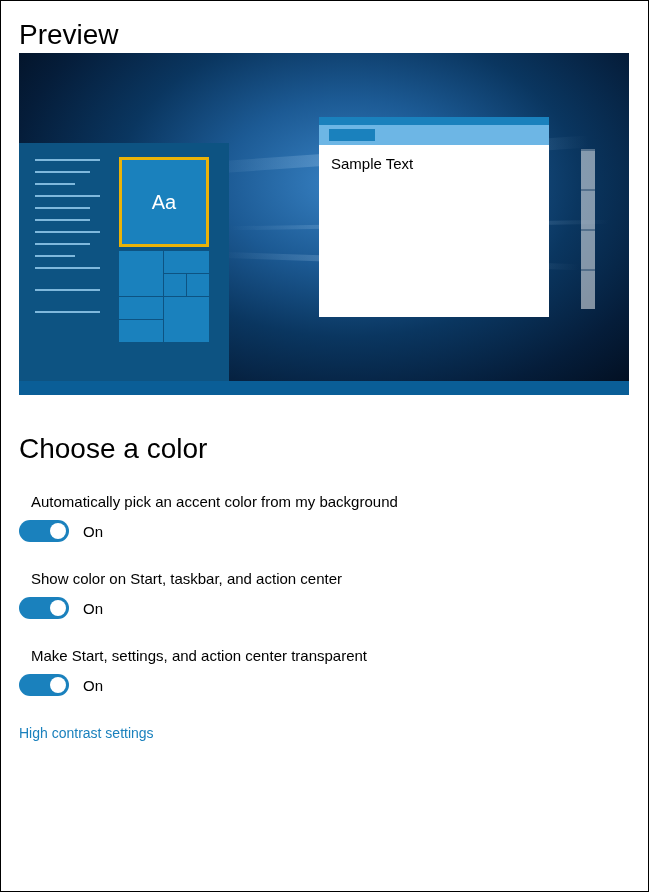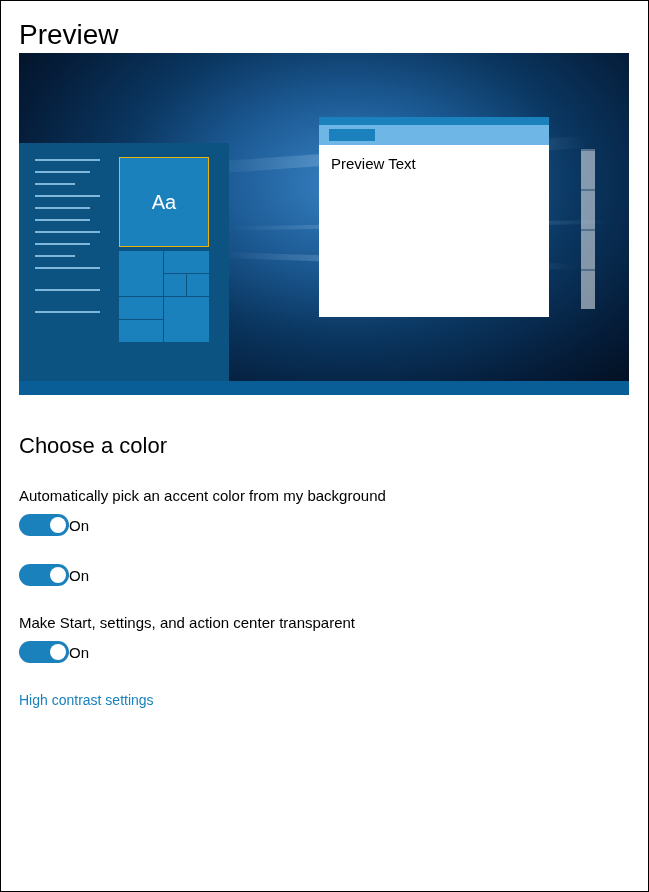--- a/index.html
+++ b/index.html
@@ -15,21 +15,21 @@
       border: 1px solid #000;
       padding: 18px;
       color: #000;
     }
     .section-title {
       font-size: 28px;
       font-weight: 300;
       margin-bottom: 2px;
     }
     .section-title2 {
-      font-size: 22px;
+      font-size: 28px;
       font-weight: 300;
       margin-top: 38px;
       margin-bottom: 28px;
     }
     
     .preview-box {
       width: 610px;
       height: 342px;
       background: radial-gradient(ellipse 420px 280px at 54% 38%, #3882c4 0%, #1c5a94 30%, #0a3660 55%, #051d3a 80%, #020e1f 100%);
       position: relative;
@@ -87,21 +87,21 @@
     .start-left .line.long { width: 65px; }
     .start-left .gap { height: 10px; }
     .start-right {
       flex: 1;
       padding: 14px 10px 6px 0;
     }
     .tile-big {
       width: 90px;
       height: 90px;
       background: #1a81bd;
-      border: 1px solid #eab308;
+      border: 3px solid #eab308;
       display: flex;
       align-items: center;
       justify-content: center;
       color: #fff;
       font-size: 20px;
     }
     .tile-grid {
       width: 90px;
       height: 92px;
       margin-top: 4px;
@@ -153,24 +153,26 @@
       font-size: 15px;
       color: #000;
     }
     
     .setting-row {
       margin-bottom: 28px;
     }
     .setting-label {
       font-size: 15px;
       margin-bottom: 10px;
+      margin-left: 12px;
     }
     .toggle-line {
       display: flex;
       align-items: center;
+      gap: 14px;
     }
     .toggle {
       width: 50px;
       height: 22px;
       background: #1a81bd;
       border-radius: 11px;
       position: relative;
       cursor: pointer;
     }
     .toggle .knob {
@@ -237,39 +239,40 @@
           <div class="t5"></div>
           <div class="t6"></div>
           <div class="t7"></div>
       </div>
     </div>
   </div>
 
   <div class="sample-window">
     <div class="sample-header"></div>
     <div class="sample-subheader"></div>
-    <div class="sample-body">Preview Text</div>
+    <div class="sample-body">Sample Text</div>
   </div>
 
   <div class="taskbar"></div>
 </div>
 
 <div class="section-title2">Choose a color</div>
 
 <div class="setting-row">
   <div class="setting-label">Automatically pick an accent color from my background</div>
   <div class="toggle-line">
     <div class="toggle">
         <div class="knob"></div>
       </div>
     <div class="toggle-state">On</div>
   </div>
 </div>
 
 <div class="setting-row">
+  <div class="setting-label">Show color on Start, taskbar, and action center</div>
   <div class="toggle-line">
     <div class="toggle">
         <div class="knob"></div>
       </div>
     <div class="toggle-state">On</div>
   </div>
 </div>
 
 <div class="setting-row">
   <div class="setting-label">Make Start, settings, and action center transparent</div>

